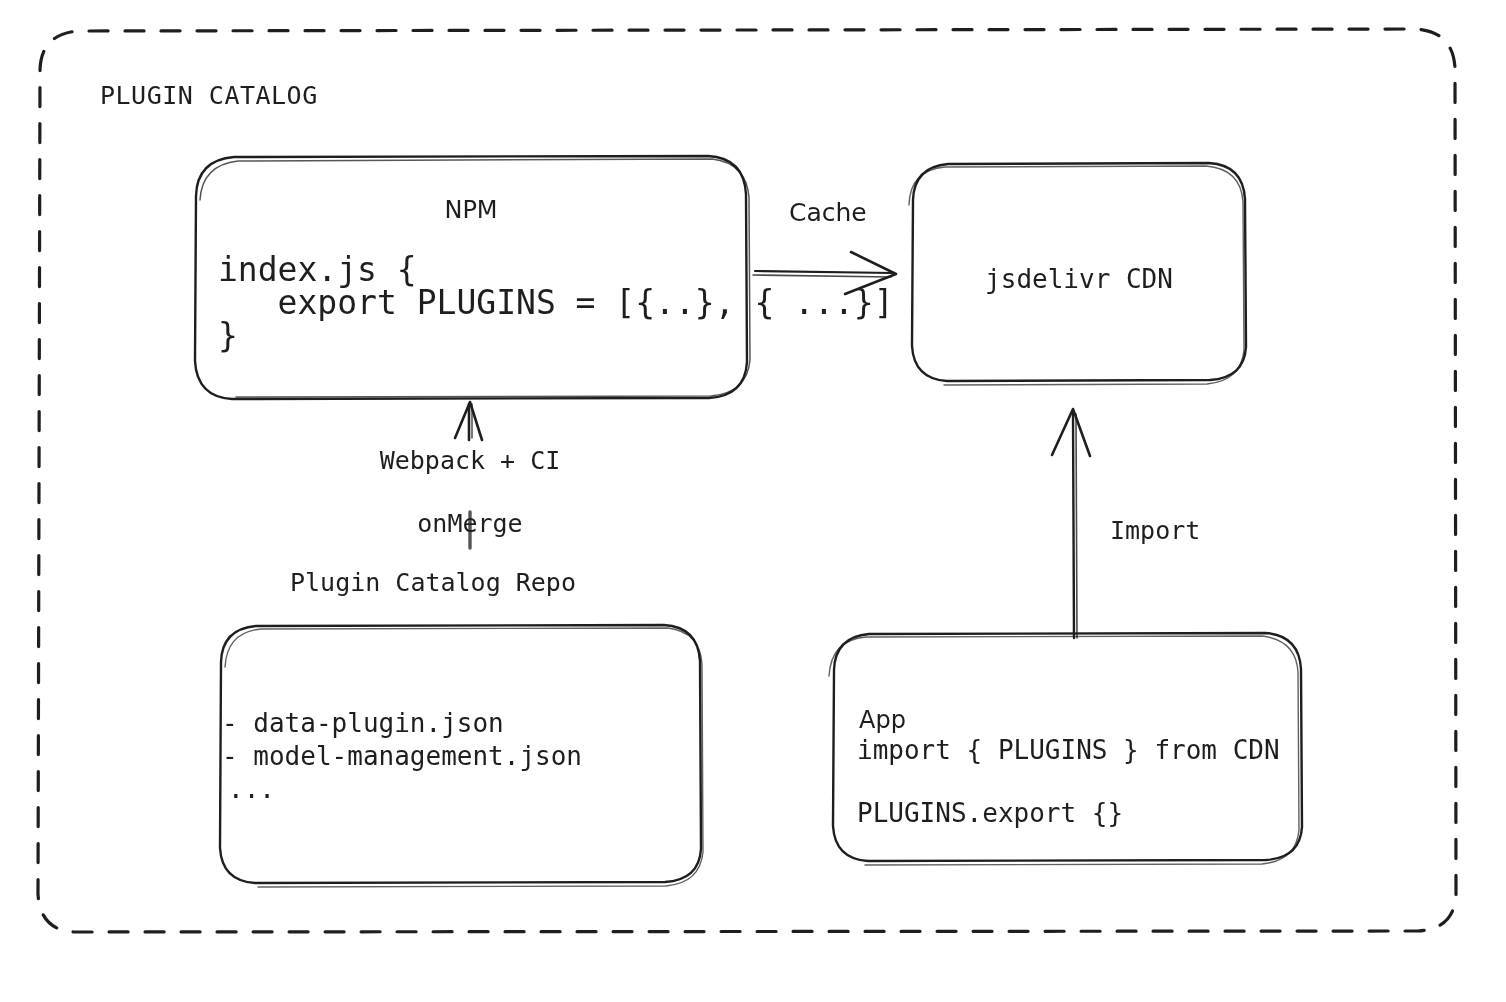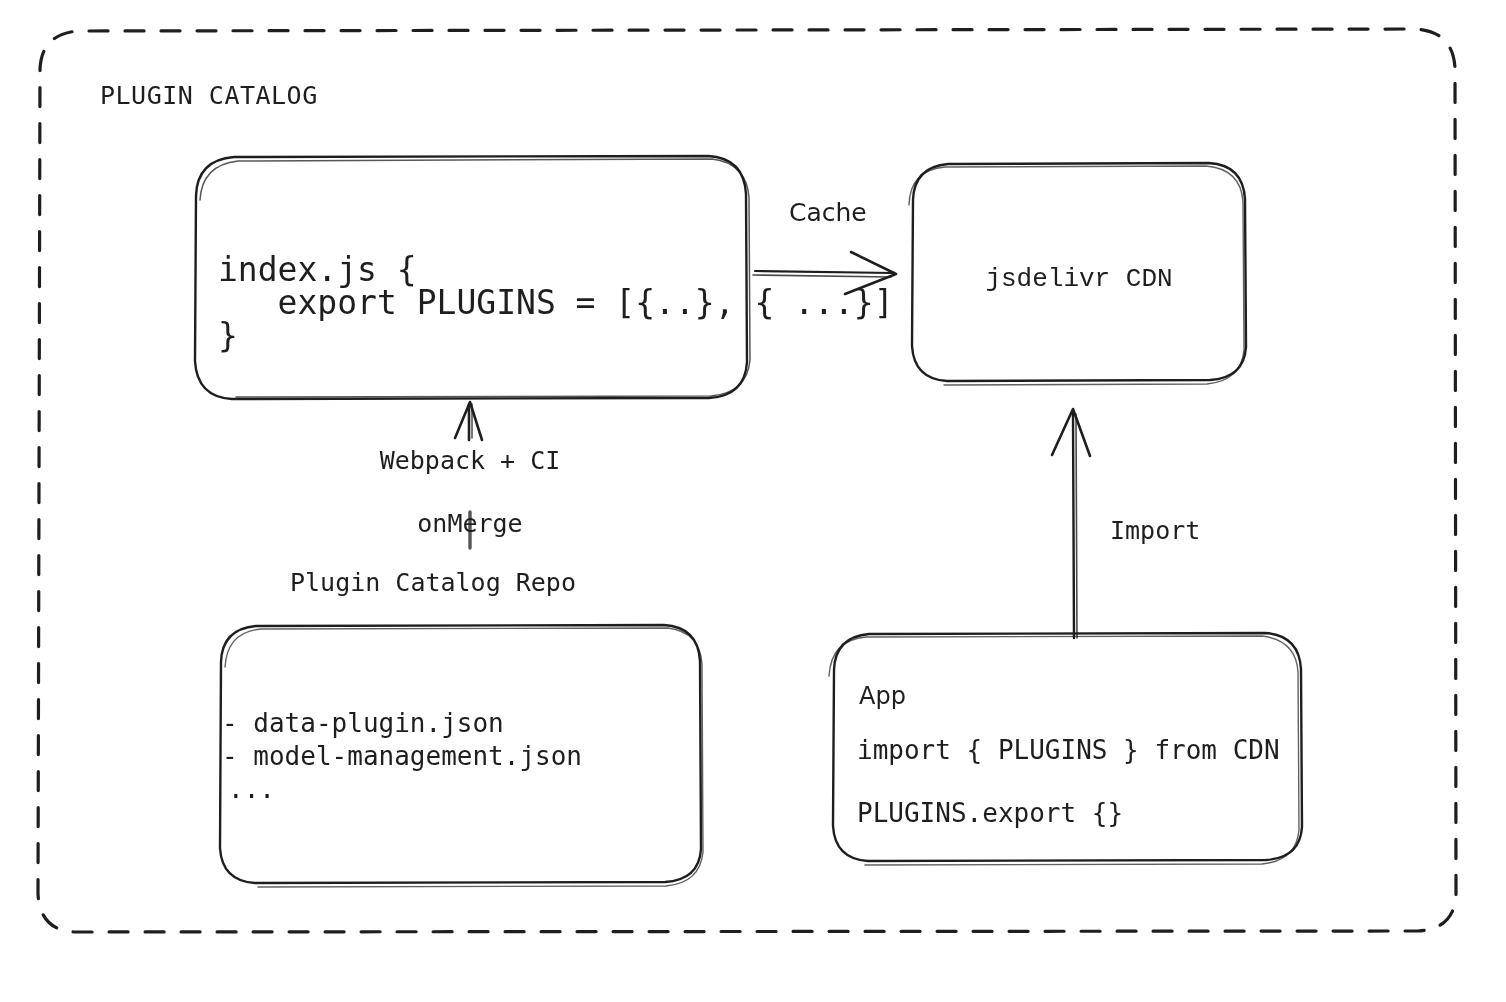--- a/index.html
+++ b/index.html
@@ -70,32 +70,33 @@
     <g>
       <path d="M 1074 638 L 1073 412" fill="none" stroke="#1e1e1e" stroke-width="2.4" stroke-linecap="round"></path>
       <path d="M 1077 638 L 1076 414" fill="none" stroke="#1e1e1e" stroke-width="1.6" stroke-linecap="round" opacity="0.8"></path>
       <path d="M 1052 455 L 1073 409 L 1090 456" fill="none" stroke="#1e1e1e" stroke-width="2.6" stroke-linecap="round" stroke-linejoin="round"></path>
     </g>
 
   </svg>
 
   <div class="txt mono t-title" style="left:100px;top:83px;">PLUGIN CATALOG</div>
 
+  <div class="txt sans t-box-title center" style="left:196px;top:198px;width:550px;">NPM</div>
   <div class="txt mono t-code" style="left:218px;top:253px;">index.js {</div>
   <div class="txt mono t-code" style="left:218px;top:286px;">   export PLUGINS = [{..}, { ...}]</div>
   <div class="txt mono t-code" style="left:218px;top:319px;">}</div>
 
-  <div class="txt mono t-cdn center" style="left:912px;top:266px;width:334px;font-family:Liberation Mono, monospace;">jsdelivr CDN</div>
+  <div class="txt mono t-cdn center" style="left:912px;top:266px;width:334px;">jsdelivr CDN</div>
 
   <div class="txt mono t-label" style="left:290px;top:570px;">Plugin Catalog Repo</div>
   <div class="txt mono t-code-sm" style="left:222px;top:710px;">- data-plugin.json</div>
   <div class="txt mono t-code-sm" style="left:222px;top:743px;">- model-management.json</div>
   <div class="txt mono t-code-sm" style="left:228px;top:776px;">...</div>
 
-  <div class="txt sans t-box-title" style="left:859px;top:684px;">App</div>
+  <div class="txt sans t-box-title" style="left:859px;top:708px;">App</div>
   <div class="txt mono t-code-sm" style="left:857px;top:737px;">import { PLUGINS } from CDN</div>
   <div class="txt mono t-code-sm" style="left:857px;top:800px;">PLUGINS.export {}</div>
 
   <div class="txt sans t-edge" style="left:789px;top:200px;">Cache</div>
 
   <div class="txt mono t-edge center" style="left:345px;top:448px;width:250px;">Webpack + CI</div>
   <div class="txt mono t-edge center" style="left:345px;top:481px;width:250px;margin-top:30px;">onMerge</div>
 
   <div class="txt mono t-edge" style="left:1110px;top:518px;">Import</div>
 

